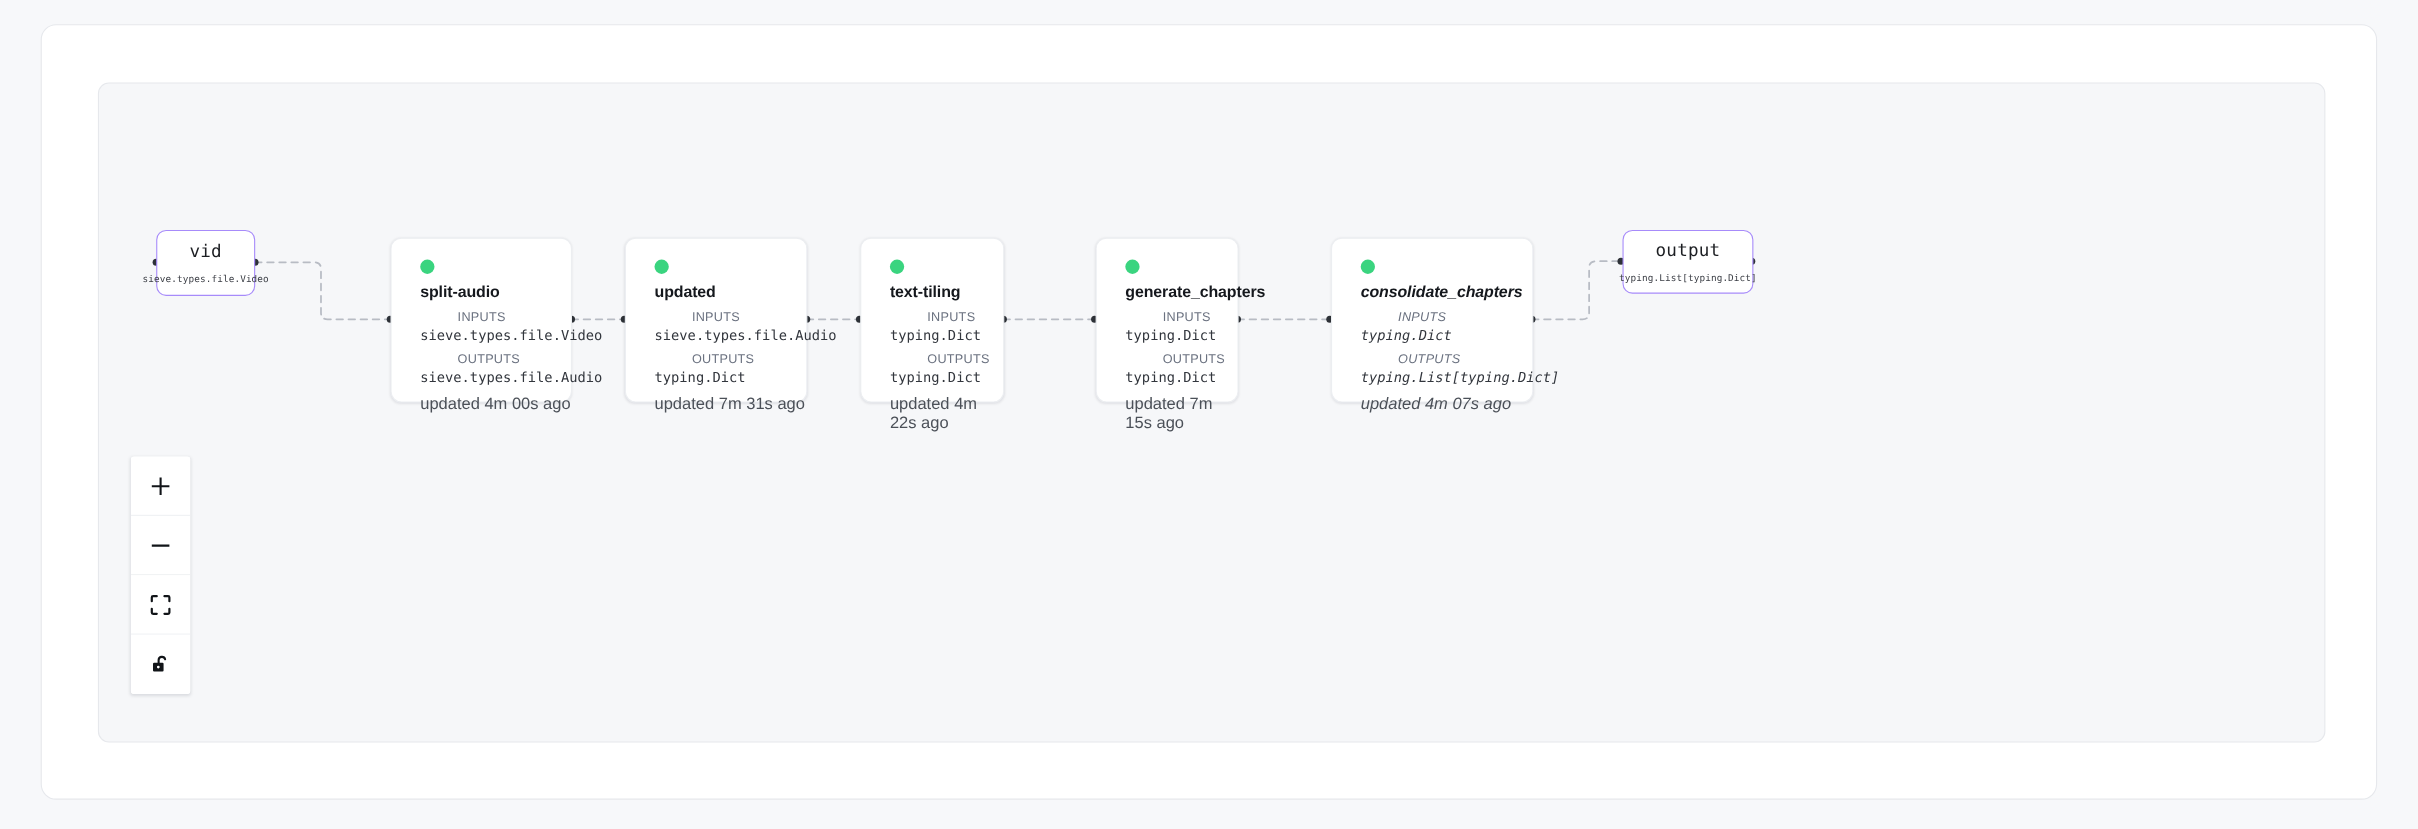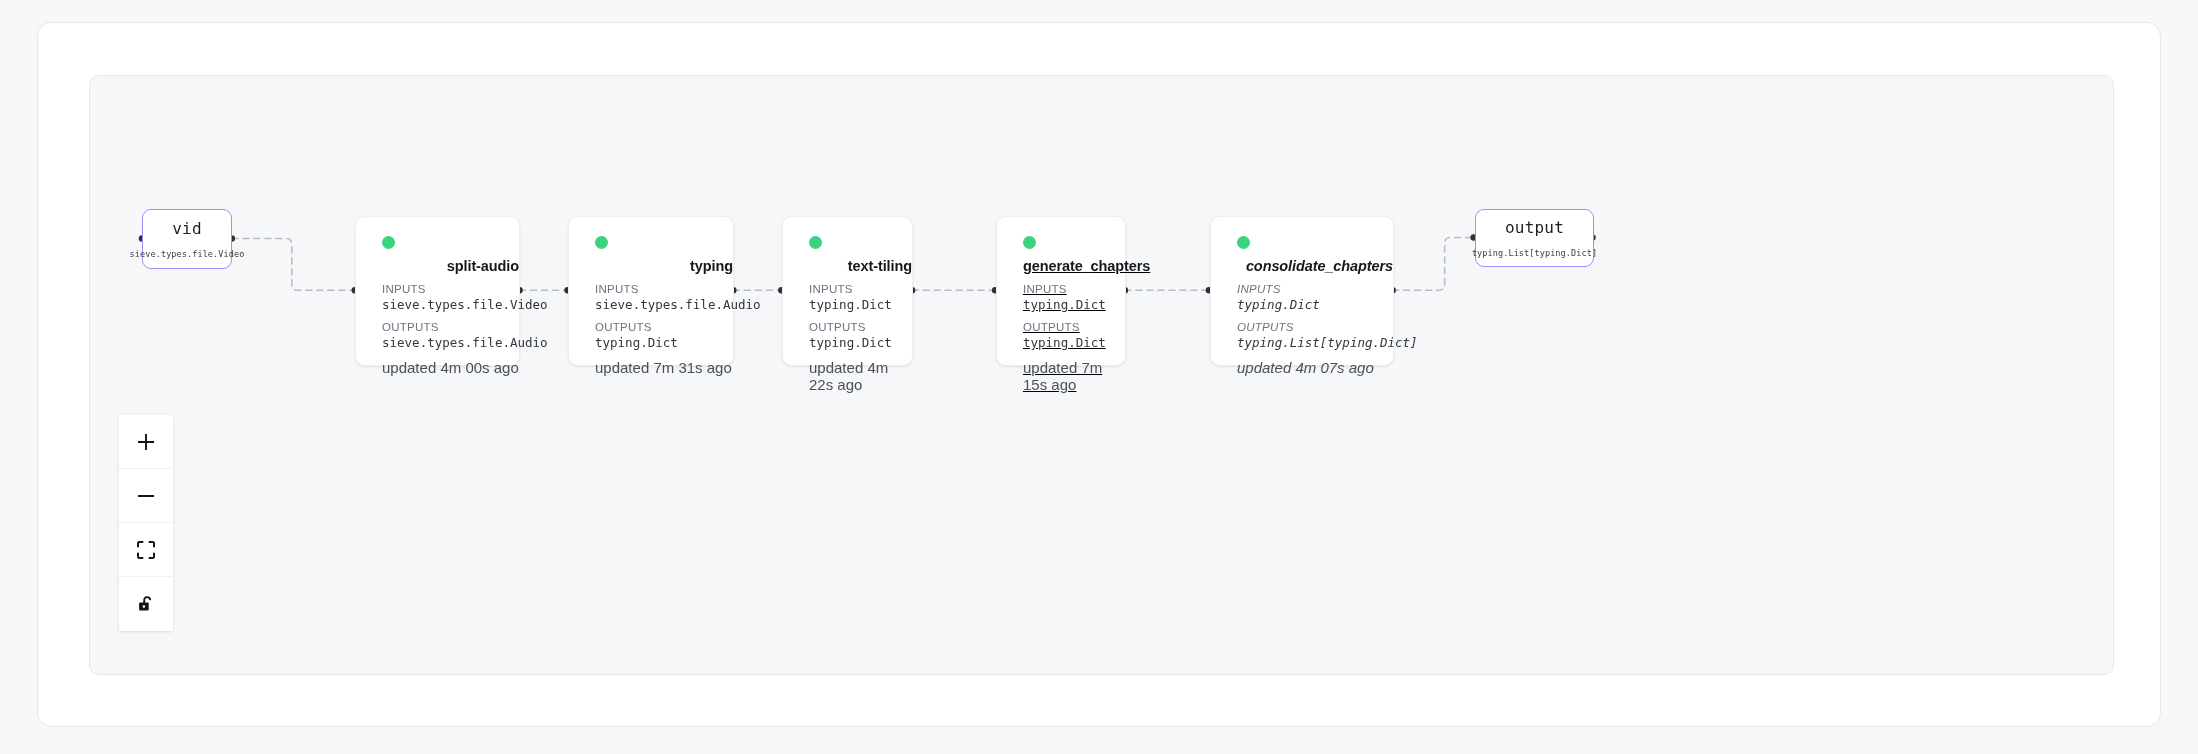--- a/index.html
+++ b/index.html
@@ -85,27 +85,27 @@
     border-radius: 50%;
     background: #3ad47f;
     margin-bottom: 9px;
   }
   .node-title {
     font-size: 14.5px;
     font-weight: 700;
     color: #15181d;
     letter-spacing: -.1px;
     margin-bottom: 9px;
-    text-align: right;
   }
   .field-label {
     font-size: 11.5px;
     color: #6b7280;
     letter-spacing: .25px;
     margin-bottom: 2px;
+    margin-left: 34px;
   }
   .field-value {
     font-family: "DejaVu Sans Mono", monospace;
     font-size: 12.5px;
     color: #32363d;
     margin-bottom: 9px;
     white-space: nowrap;
   }
   .node-updated {
     font-size: 15px;
@@ -185,39 +185,39 @@
       <div class="node-title">split-audio</div>
       <div class="field-label">INPUTS</div>
       <div class="field-value">sieve.types.file.Video</div>
       <div class="field-label">OUTPUTS</div>
       <div class="field-value">sieve.types.file.Audio</div>
       <div class="node-updated">updated 4m 00s ago</div>
     </div>
 
     <div class="node" style="left:478px; top:140px; width:166px; height:150px;">
       <div class="status-dot"></div>
-      <div class="node-title">typing</div>
+      <div class="node-title">updated</div>
       <div class="field-label">INPUTS</div>
       <div class="field-value">sieve.types.file.Audio</div>
       <div class="field-label">OUTPUTS</div>
       <div class="field-value">typing.Dict</div>
       <div class="node-updated">updated 7m 31s ago</div>
     </div>
 
     <div class="node" style="left:692px; top:140px; width:131px; height:150px;">
       <div class="status-dot"></div>
       <div class="node-title">text-tiling</div>
       <div class="field-label">INPUTS</div>
       <div class="field-value">typing.Dict</div>
       <div class="field-label">OUTPUTS</div>
       <div class="field-value">typing.Dict</div>
       <div class="node-updated">updated 4m 22s ago</div>
     </div>
 
-    <div class="node" style="left:906px; top:140px; width:130px; height:150px;text-decoration:underline;">
+    <div class="node" style="left:906px; top:140px; width:130px; height:150px;">
       <div class="status-dot"></div>
       <div class="node-title">generate_chapters</div>
       <div class="field-label">INPUTS</div>
       <div class="field-value">typing.Dict</div>
       <div class="field-label">OUTPUTS</div>
       <div class="field-value">typing.Dict</div>
       <div class="node-updated">updated 7m 15s ago</div>
     </div>
 
     <div class="node" style="left:1120px; top:140px; width:184px; height:150px;font-style:italic;">

